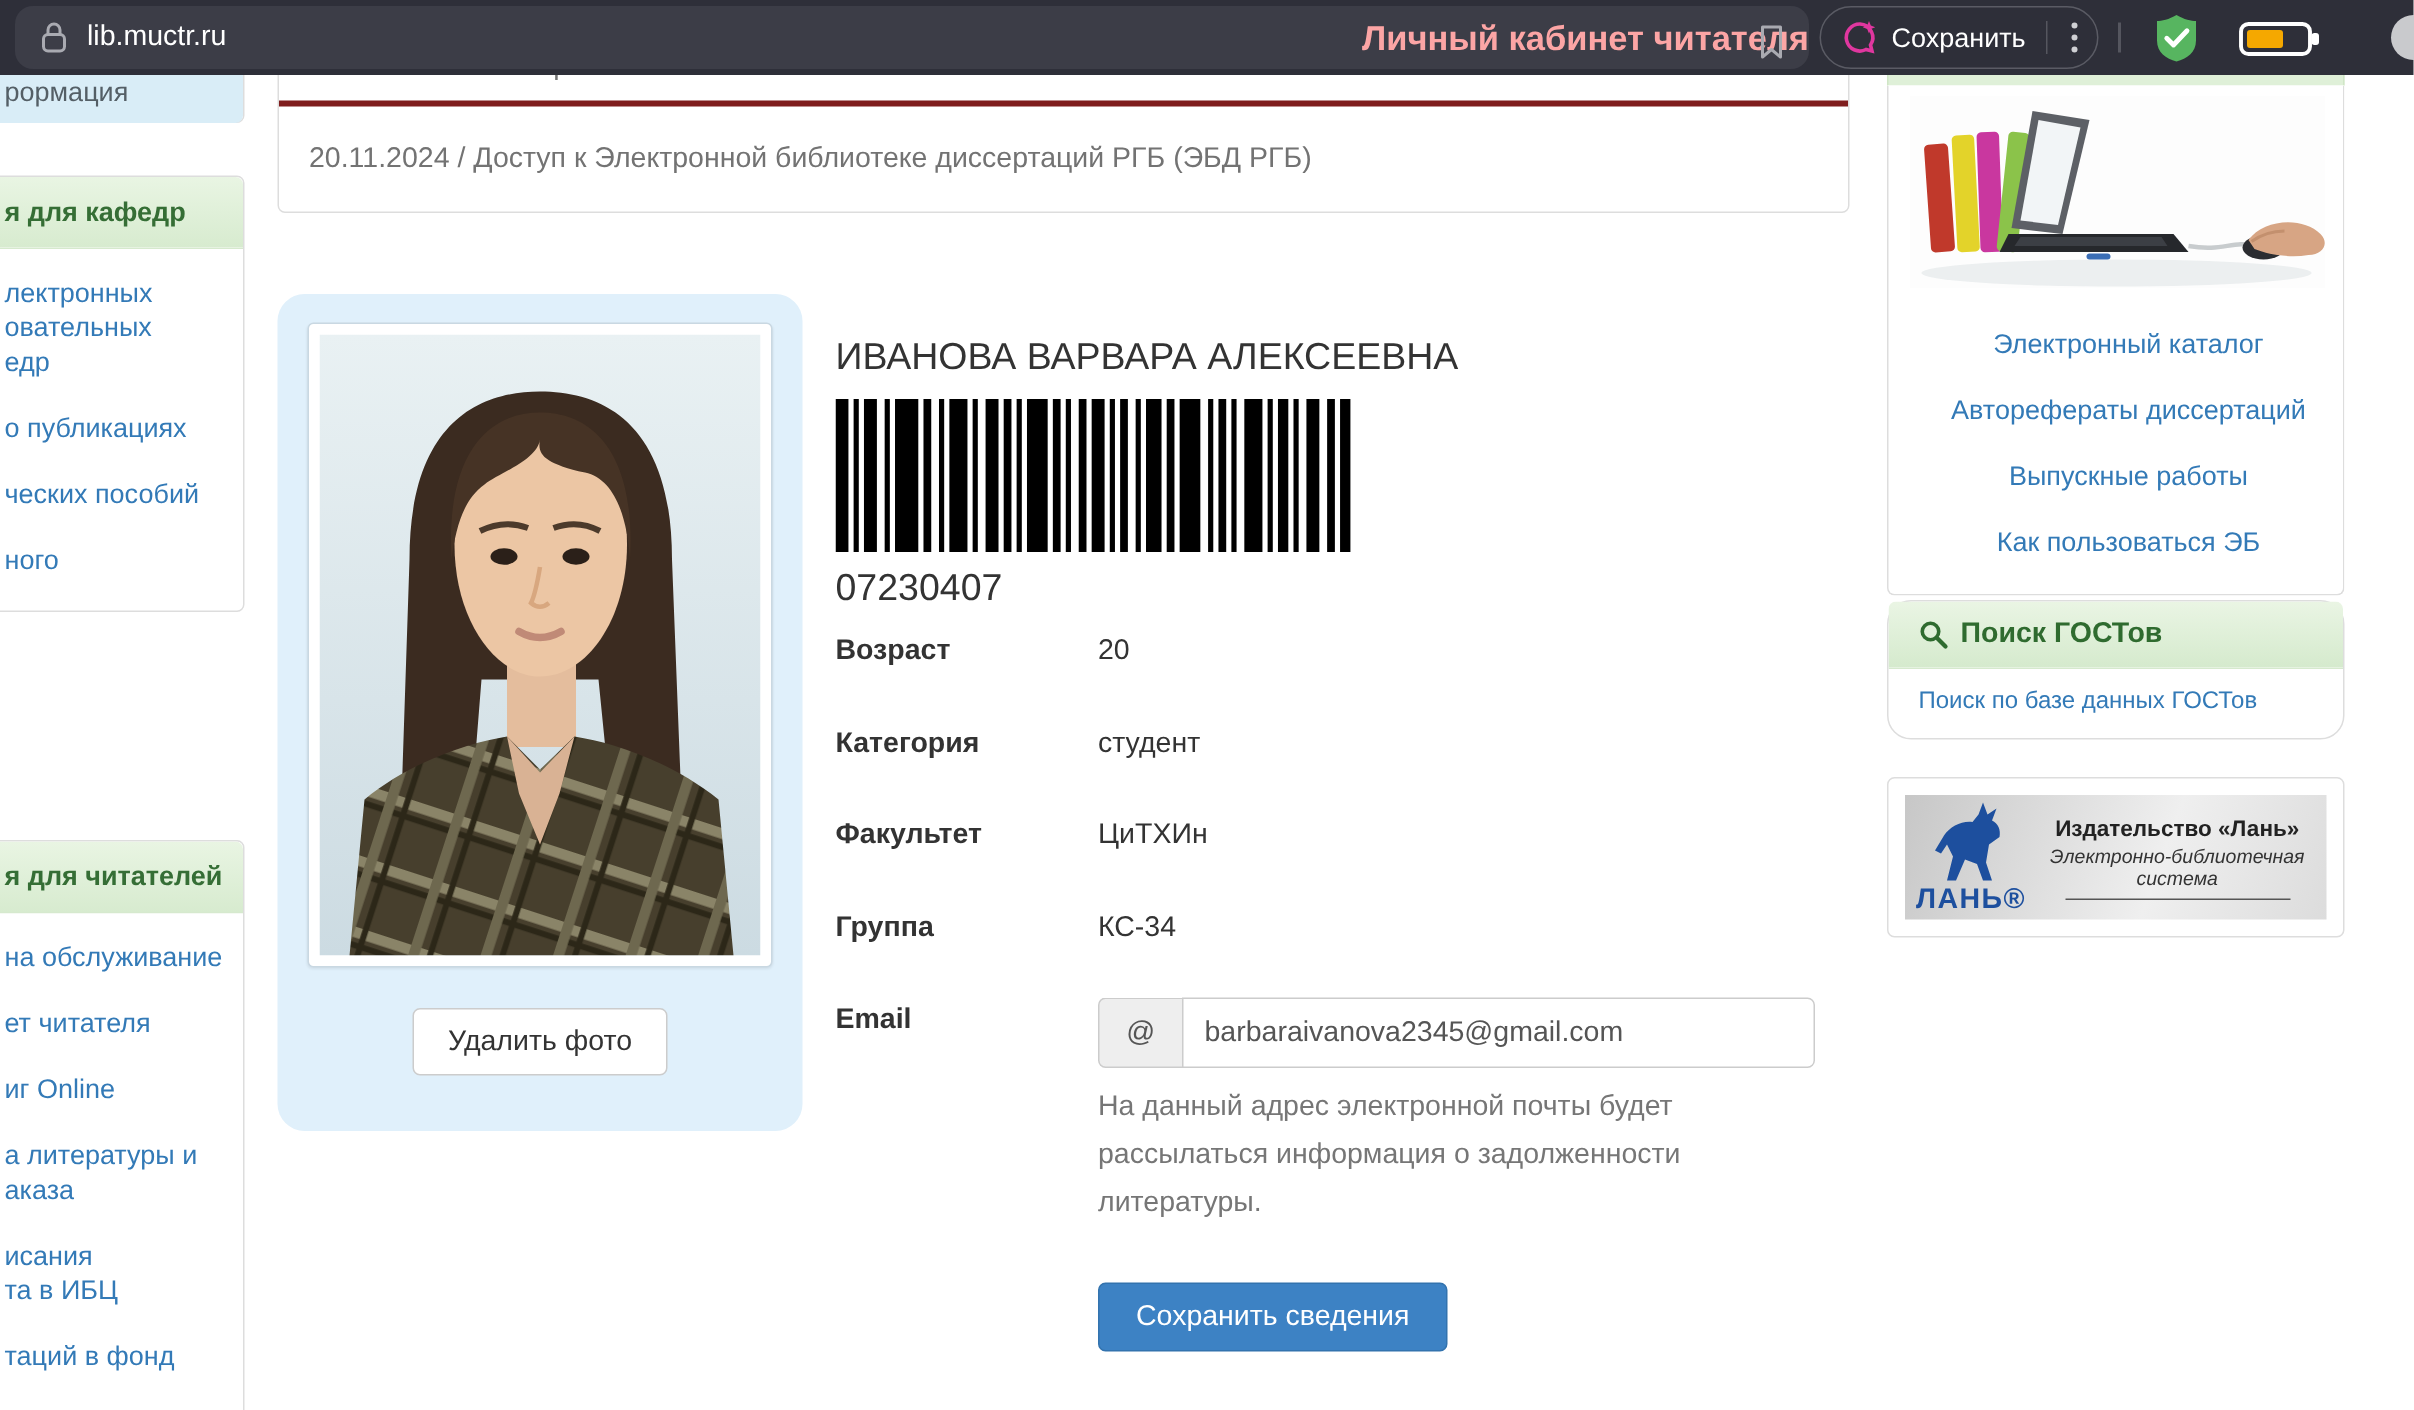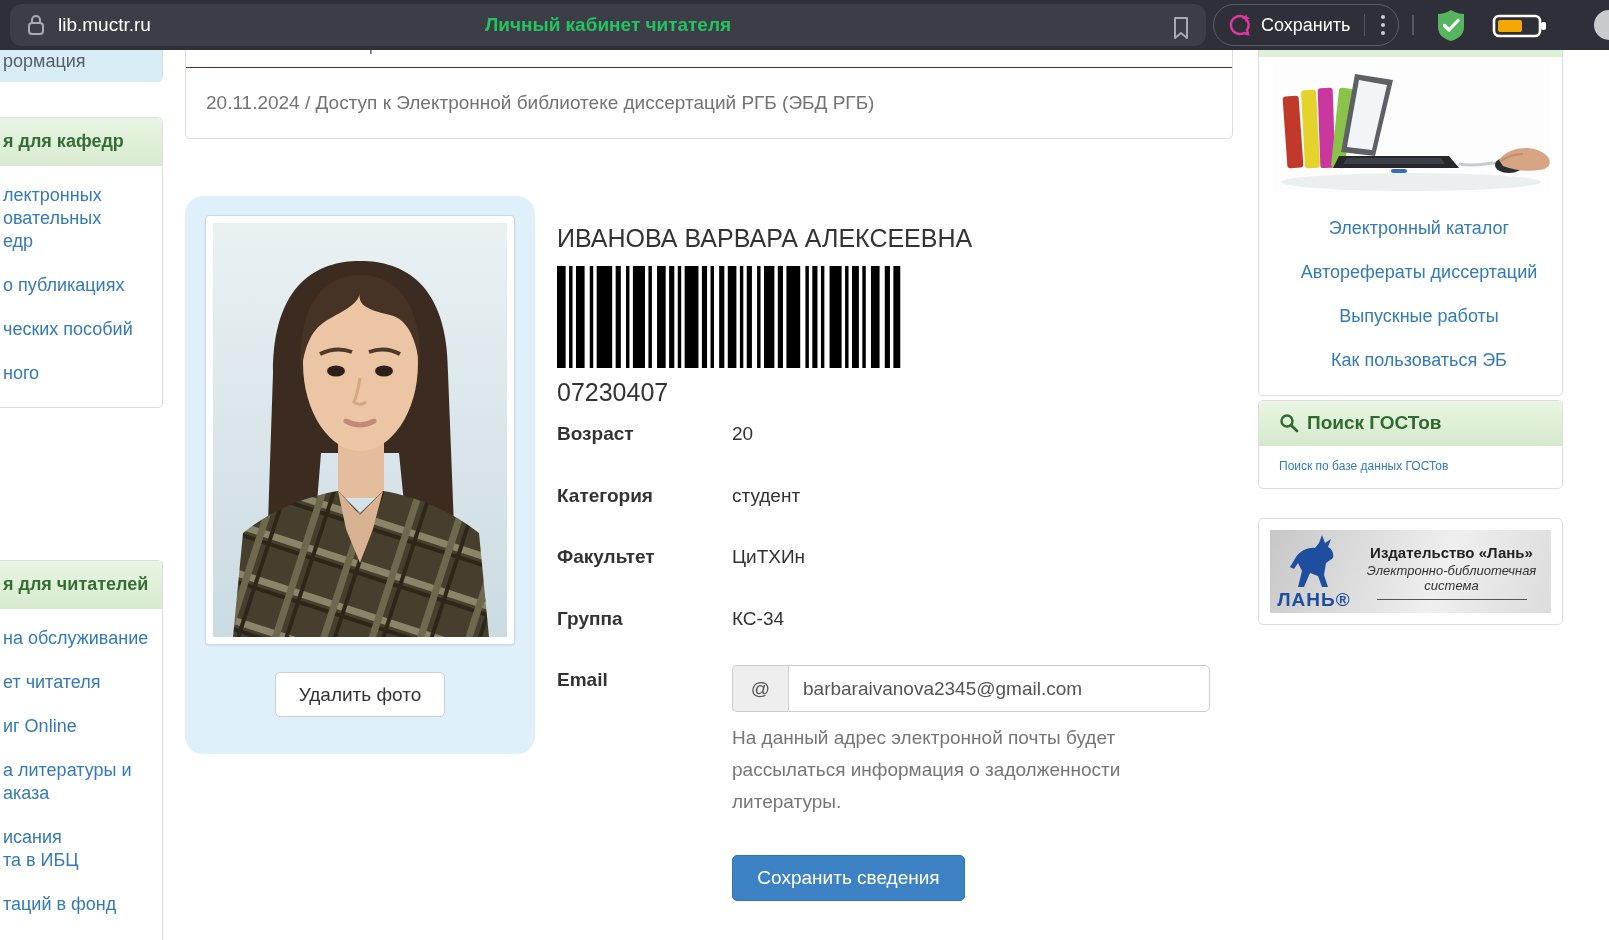--- a/index.html
+++ b/index.html
@@ -6,22 +6,22 @@
   html,body { width:1609px; height:940px; overflow:hidden; background:#fff;
     font-family:"Liberation Sans", sans-serif; }
 
   
   .browser-bar { position:absolute; left:0; top:0; width:1609px; height:50px;
     background:#2e2f39; z-index:100; }
   .addr-pill { position:absolute; left:10px; top:4px; width:1196px; height:42px;
     background:#3c3d47; border-radius:12px; display:flex; align-items:center; }
   .lock { margin-left:16px; }
   .url-text { color:#fff; font-size:19px; margin-left:12px; }
-  .tab-title { position:absolute; left:0; right:0; text-align:center; color:#22c55e;
-    font-size:19px; font-weight:bold; pointer-events:none; }
+  .tab-title { position:absolute; left:0; right:0; text-align:right; color:#fca5a5;
+    font-size:23px; font-weight:bold; pointer-events:none; }
   .bookmark { position:absolute; right:14px; top:11px; }
   .ask-pill { position:absolute; left:1213px; top:4px; width:186px; height:42px;
     border:1px solid #5a5b64; border-radius:21px; display:flex; align-items:center; }
   .ask-label { color:#fff; font-size:18px; margin-left:8px; }
   .ask-sep { width:1px; height:22px; background:#55565f; margin-left:14px; }
   .kebab { display:flex; flex-direction:column; gap:4px; margin-left:16px; }
   .kebab i { width:4px; height:4px; border-radius:50%; background:#cfd0d4; }
   .bar-sep { position:absolute; left:1412px; top:15px; width:2px; height:20px; background:#55565f; }
   .shield { position:absolute; left:1433px; top:7px; }
   .battery { position:absolute; left:1492px; top:13px; }
@@ -39,21 +39,21 @@
   .lpanel .links { padding:18px 6px 20px 44px; }
   .lpanel .links a, .rcard .links a, .gost-body a {
     color:#337ab7; text-decoration:none; cursor:pointer; }
   .lpanel .links a { display:block; font-size:18px; line-height:23px;
     margin-bottom:21px; white-space:pre-line; }
 
   
   .rows { position:absolute; left:185px; top:26px; width:1048px;
     border:1px solid #ddd; border-radius:5px; background:#fff; }
   .rows .row { padding:24px 20px; font-size:19px; color:#737373; }
-  .rows .row + .row { border-top:1px solid #7f1d1d; }
+  .rows .row + .row { border-top:4px solid #7f1d1d; }
   .rows .row.clipped { padding:6px 20px 12px 20px; }
 
   
   .photo-panel { position:absolute; left:185px; top:196px; width:350px; height:558px;
     background:#e0f0fb; border-radius:18px; }
   .photo-frame { position:absolute; left:20px; top:19px; width:310px; height:430px;
     background:#fff; border:1px solid #c9d8e2; border-radius:4px; padding:7px;
     box-shadow:0 1px 2px rgba(0,0,0,.08); }
   .photo-frame svg { display:block; width:100%; height:100%; }
   .btn-default { background:#fff; border:1px solid #ccc; border-radius:5px;
@@ -85,25 +85,25 @@
   .rsliver { position:absolute; left:1258px; top:30px; width:305px; height:27px;
     background:#dff0d8; border:1px solid #d0e6c6; border-bottom:none; }
   .rcard { position:absolute; left:1258px; top:57px; width:305px; background:#fff;
     border:1px solid #ddd; border-top:none; border-radius:0 0 5px 5px; }
   .rcard .img-wrap { margin:7px 14px 10px 14px; }
   .rcard .links { padding:12px 10px 18px 27px;text-align:center; }
   .rcard .links a { display:block; font-size:18px; margin-bottom:23px; }
   .rcard .links a:last-child { margin-bottom:6px; }
 
   .gost-panel { position:absolute; left:1258px; top:400px; width:305px;
-    border:1px solid #ddd; border-radius:5px; background:#fff; }
+    border:1px solid #ddd; border-radius:16px; background:#fff; }
   .gost-head { background:linear-gradient(#eaf5e4,#d5eacd); border-bottom:1px solid #d6e9ce;
     border-radius:5px 5px 0 0; padding:11px 12px 11px 20px; color:#2f6b2f;
     font-weight:bold; font-size:19px; display:flex; align-items:center; gap:8px; }
-  .gost-body { padding:13px 12px 15px 20px; font-size:12px; }
+  .gost-body { padding:13px 12px 15px 20px; font-size:16px; }
 
   .lan-card { position:absolute; left:1258px; top:518px; width:305px; height:107px;
     background:#fff; border:1px solid #ddd; border-radius:5px; padding:11px; }
   .lan-banner { width:100%; height:100%; background:linear-gradient(110deg,#c7c7c7,#efefef 60%,#dcdcdc);
     display:flex; align-items:center; }
   .lan-logo { width:88px; display:flex; flex-direction:column; align-items:center; }
   .lan-logo-word { color:#1d4f9e; font-weight:bold; font-size:19px; letter-spacing:1px; }
   .lan-text { flex:1; text-align:center; padding-right:6px; }
   .lan-title { font-size:15px; font-weight:bold; color:#222; }
   .lan-sub { font-size:13px; color:#333; margin-top:2px;font-style:italic; }

